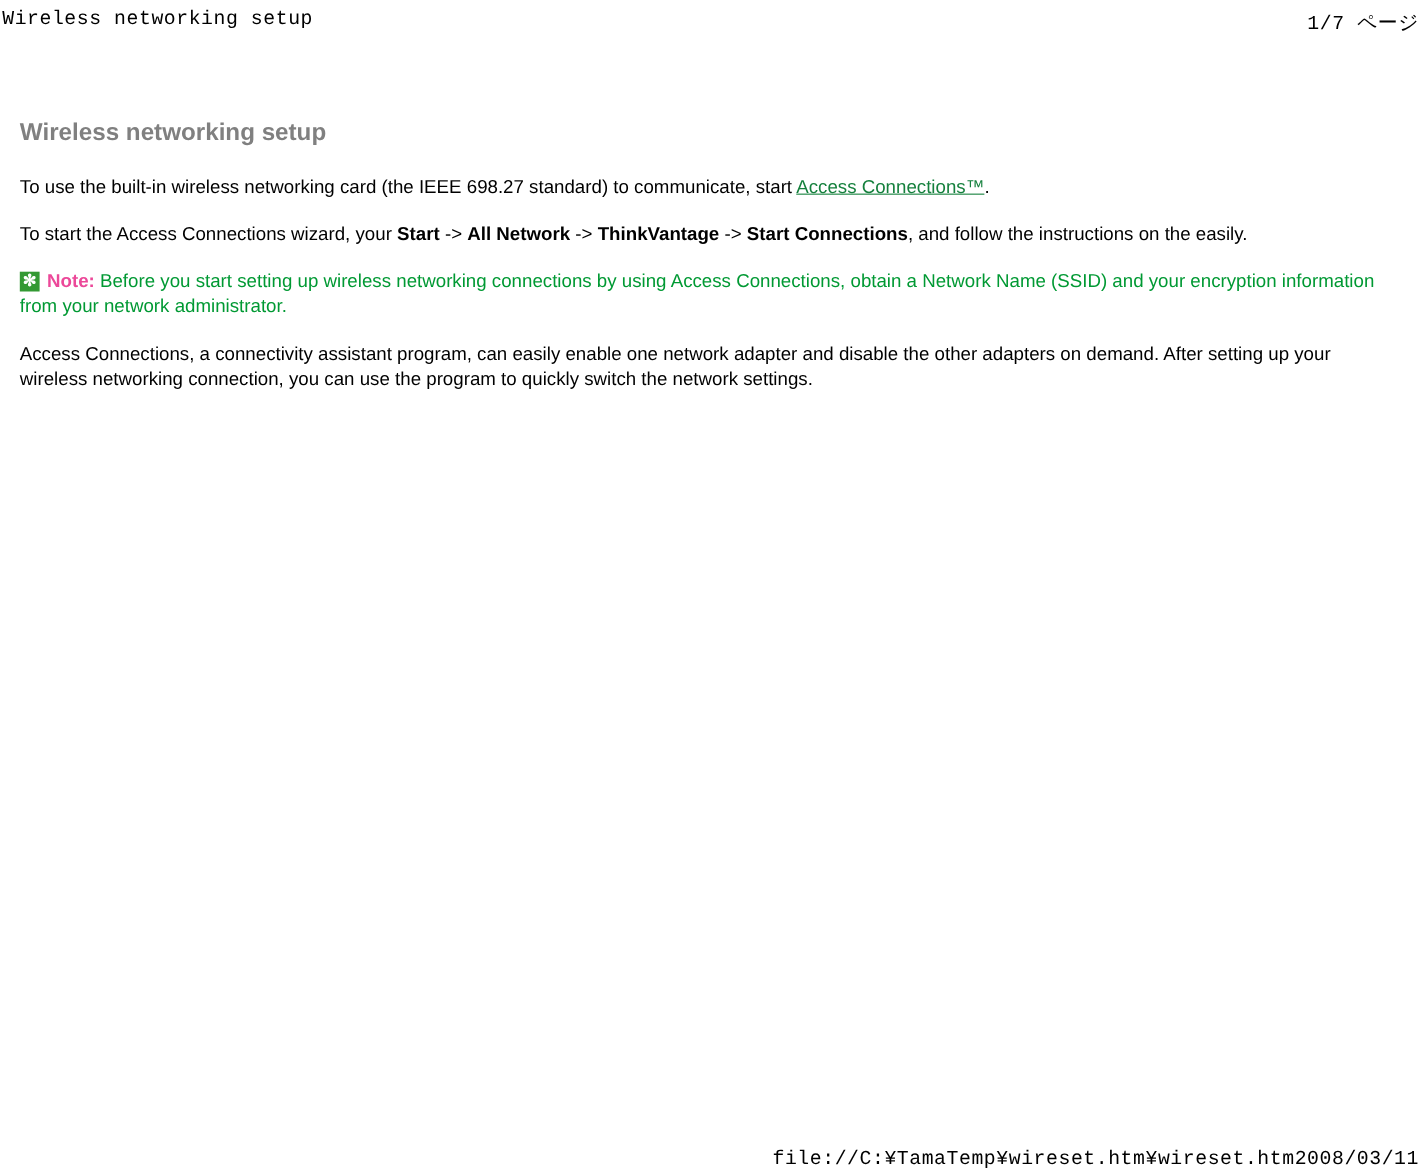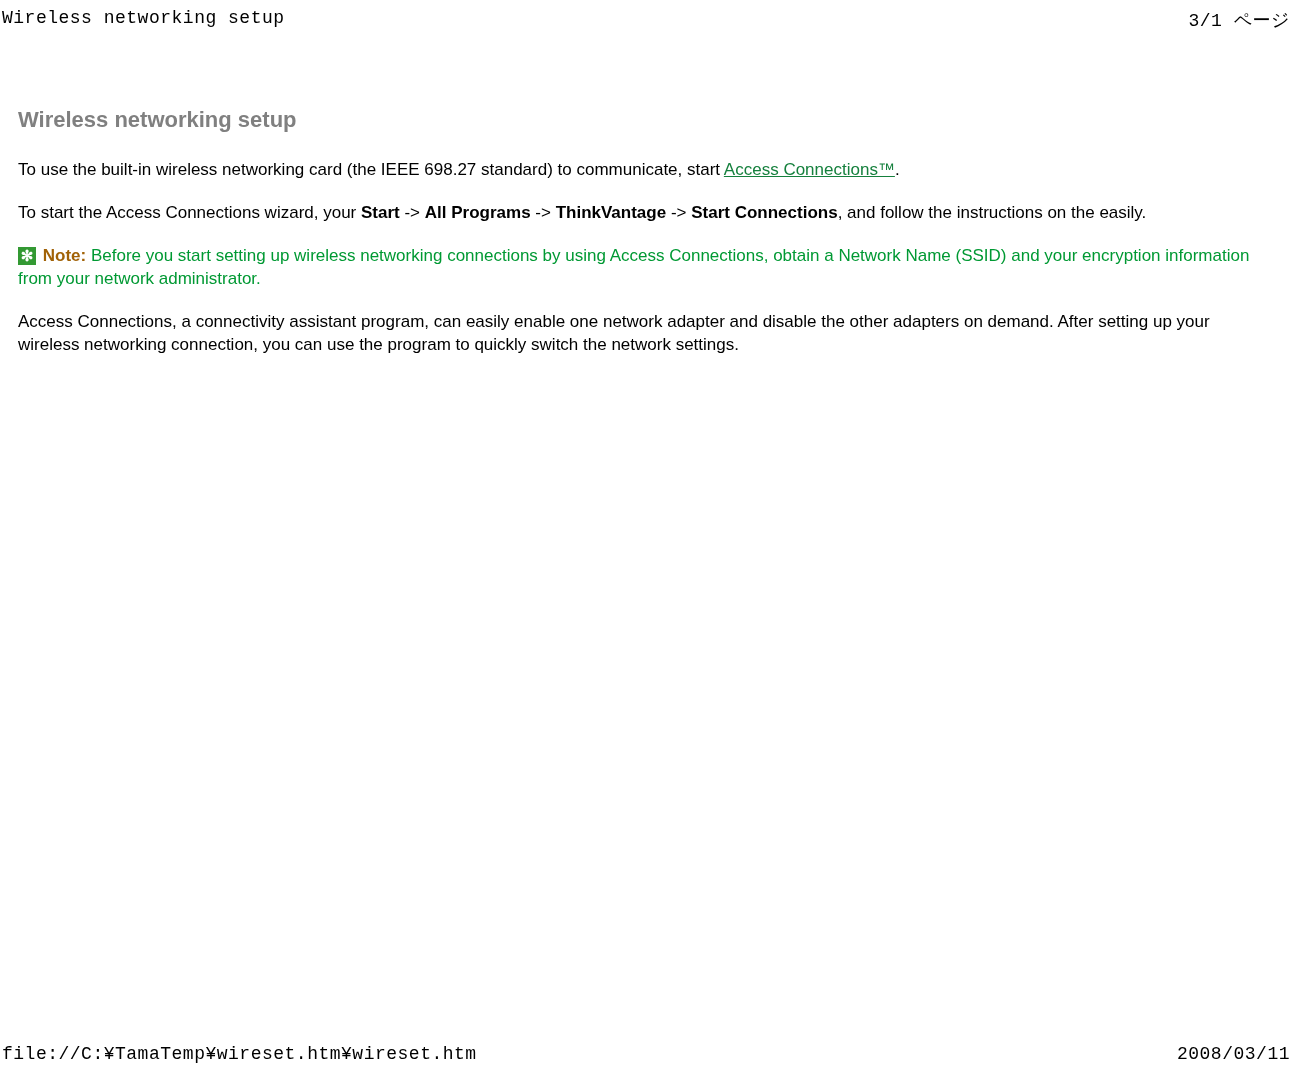--- a/index.html
+++ b/index.html
@@ -56,56 +56,56 @@
       background: #339933;
       color: #fff;
       text-align: center;
       font-weight: bold;
       font-size: 15px;
       line-height: 18px;
       vertical-align: text-bottom;
       margin-right: 2px;
     }
     .note-label {
-      color: #a16207;
+      color: #ec4899;
       font-weight: bold;
     }
     .note-text {
       color: #009933;
     }
     .footer-bar {
       position: absolute;
       bottom: 0;
       left: 0;
       right: 0;
       display: flex;
-      justify-content: space-between;
+      justify-content: flex-end;
       padding: 0 2px 4px 2px;
       font-family: "MS Gothic", "Courier New", monospace;
       font-size: 18px;
       letter-spacing: 0.5px;
     }
   </style>
 </head>
 <body>
 
 <div class="header-bar">
   <span>Wireless networking setup</span>
-  <span>3/1 ページ</span>
+  <span>1/7 ページ</span>
 </div>
 
 <div class="content">
   <div class="page-title">Wireless networking setup</div>
 
   <div class="para">
     <span>To use the built-in wireless networking card (the IEEE 698.27 standard) to communicate, start </span><a href="#" class="link">Access Connections™</a><span>.</span>
   </div>
 
   <div class="para">
-    <span>To start the Access Connections wizard, your </span><span class="bold">Start</span><span> -&gt; </span><span class="bold">All Programs</span><span> -&gt; </span><span class="bold">ThinkVantage</span><span> -&gt; </span><span class="bold">Start Connections</span><span>, and follow the instructions on the easily.</span>
+    <span>To start the Access Connections wizard, your </span><span class="bold">Start</span><span> -&gt; </span><span class="bold">All Network</span><span> -&gt; </span><span class="bold">ThinkVantage</span><span> -&gt; </span><span class="bold">Start Connections</span><span>, and follow the instructions on the easily.</span>
   </div>
 
   <div class="note-block">
     <span class="note-icon">✻</span>
     <span class="note-label">Note:</span><span class="note-text"> Before you start setting up wireless networking connections by using Access Connections, obtain a Network Name (SSID) and your encryption information from your network administrator.</span>
   </div>
 
   <div class="para">Access Connections, a connectivity assistant program, can easily enable one network adapter and disable the other adapters on demand. After setting up your wireless networking connection, you can use the program to quickly switch the network settings.</div>
 </div>
 

